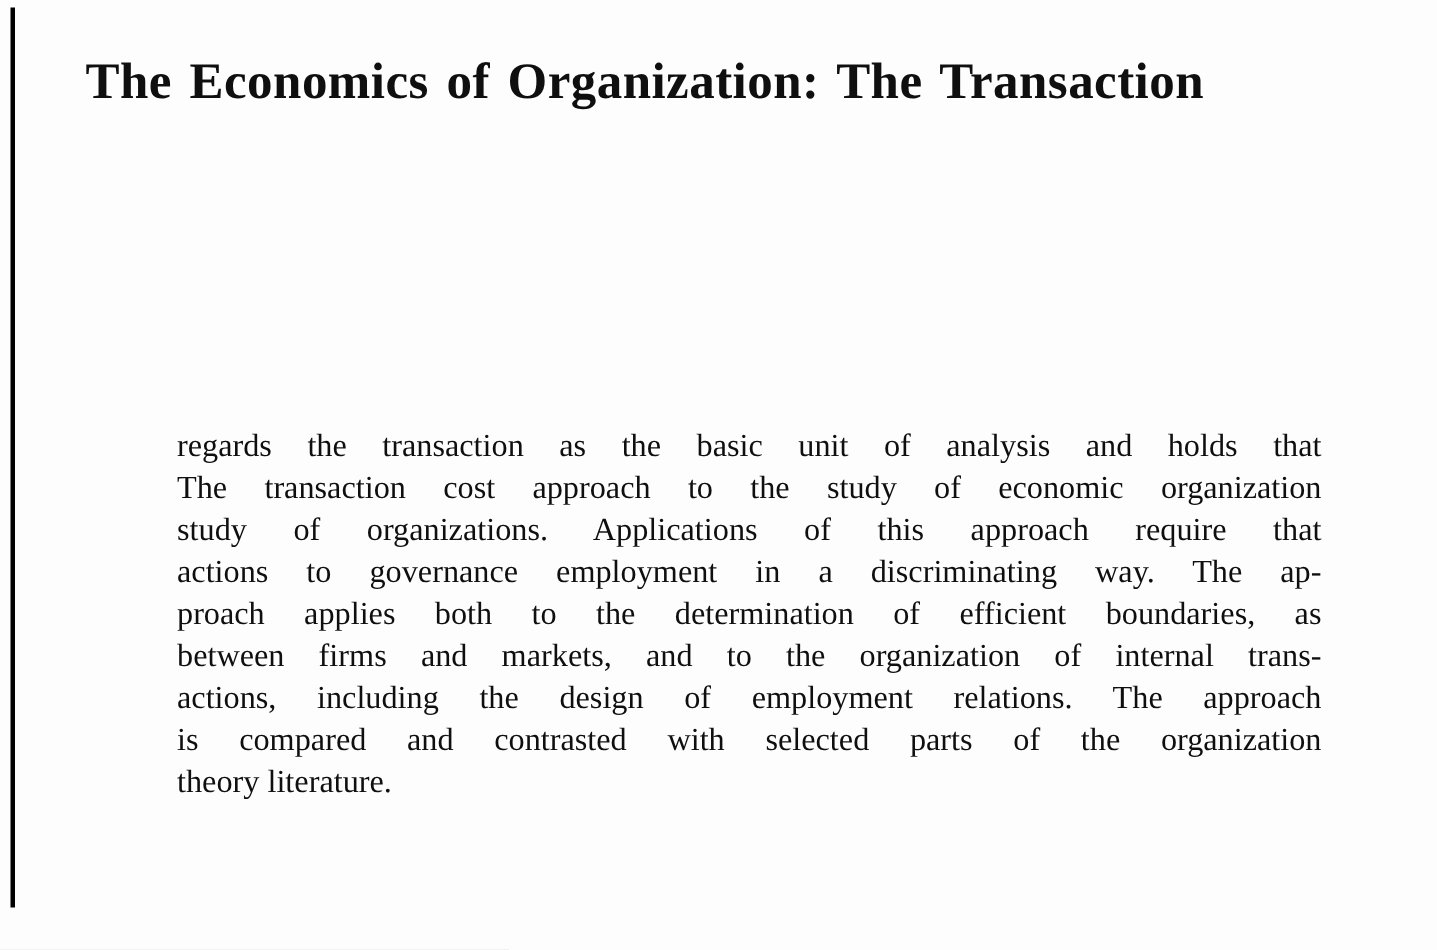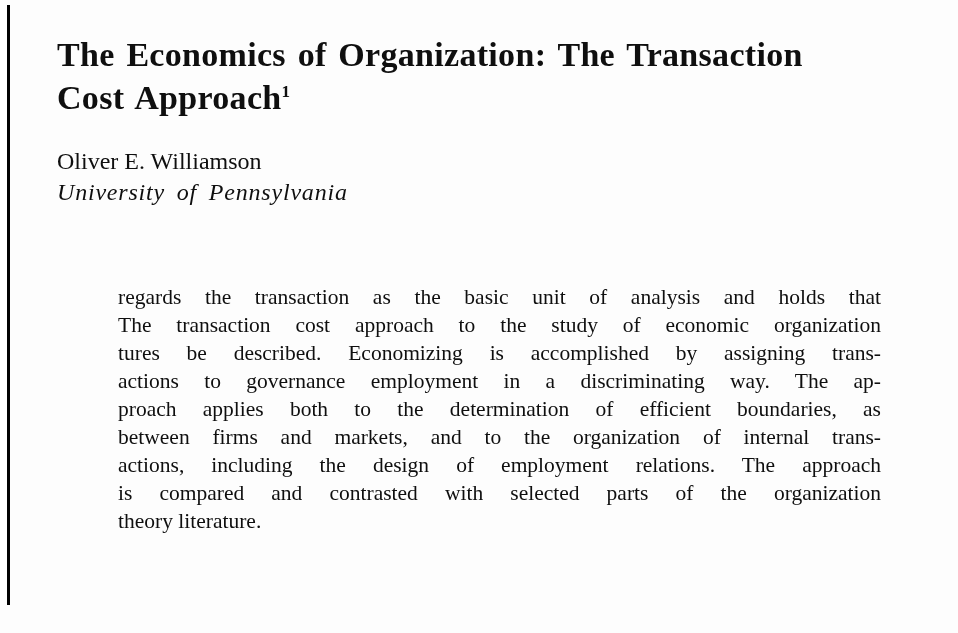--- a/index.html
+++ b/index.html
@@ -71,32 +71,27 @@
 </style>
 </head>
 <body>
 
 <div class="page">
 
   <div class="edge-rule"></div>
 
   <h1 class="title">
     <span class="title-line">The Economics of Organization: The Transaction</span>
-    <span class="title-line"><span>Cost Approach</span><sup class="footnote-sup">1</sup></span>
   </h1>
 
-  <div class="byline">
-    <div class="author">Oliver E. Williamson</div>
-    <div class="affiliation">University of Pennsylvania</div>
-  </div>
 
   <div class="abstract">
       <div class="abstract-line">regards the transaction as the basic unit of analysis and holds that</div>
       <div class="abstract-line">The transaction cost approach to the study of economic organization</div>
-      <div class="abstract-line">tures be described. Economizing is accomplished by assigning trans-</div>
+      <div class="abstract-line">study of organizations. Applications of this approach require that</div>
       <div class="abstract-line">actions to governance employment in a discriminating way. The ap-</div>
       <div class="abstract-line">proach applies both to the determination of efficient boundaries, as</div>
       <div class="abstract-line">between firms and markets, and to the organization of internal trans-</div>
       <div class="abstract-line">actions, including the design of employment relations. The approach</div>
       <div class="abstract-line">is compared and contrasted with selected parts of the organization</div>
       <div class="abstract-line last">theory literature.</div>
     </div>
 
 </div>
 

